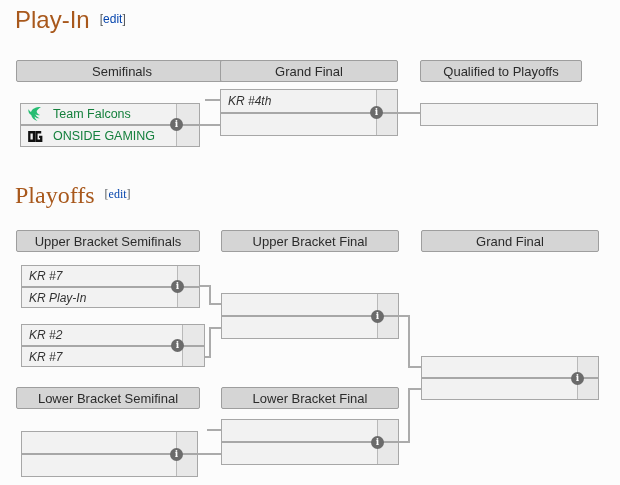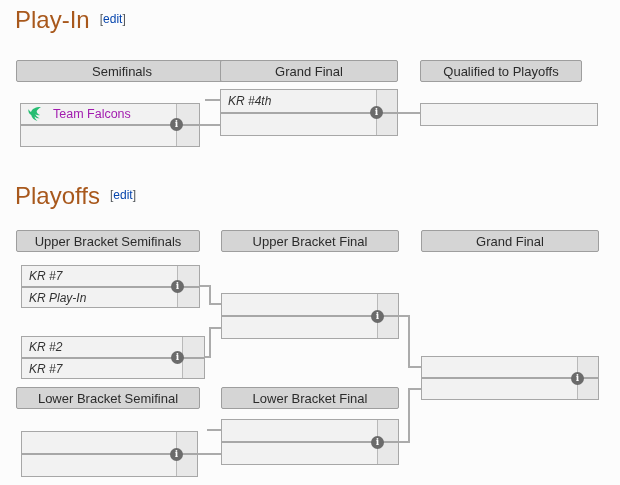--- a/index.html
+++ b/index.html
@@ -10,21 +10,21 @@
   .edit .bracket{color:#54595d;}
   .edit .link{color:#0645ad;cursor:pointer;}
   .hdr{position:absolute;height:22px;background:#d5d5d5;border:1px solid #9e9e9e;border-radius:2px;
        box-sizing:border-box;display:flex;align-items:center;justify-content:center;
        font-size:13px;color:#2b2b2b;white-space:nowrap;}
   .match{position:absolute;background:#f2f2f2;border:1px solid #a7a7a7;box-sizing:border-box;}
   .score{position:absolute;top:0;bottom:0;right:0;background:#e8e8e8;border-left:1px solid #b9b9b9;z-index:1;}
   .mdiv{position:absolute;left:0;right:0;height:2px;background:#a7a7a7;z-index:2;}
   .row{position:absolute;left:0;display:flex;align-items:center;overflow:hidden;z-index:2;}
   .seed{font-style:italic;font-size:12px;color:#333;padding-left:7px;white-space:nowrap;}
-  .team{font-size:12.5px;color:#a21caf;white-space:nowrap;}
+  .team{font-size:12.5px;color:#15803d;white-space:nowrap;}
   .ticon{width:18px;height:16px;margin-left:5px;margin-right:9px;display:flex;align-items:center;justify-content:center;flex:0 0 auto;}
   .og{font-weight:bold;}
   .info{position:absolute;width:13px;height:13px;border-radius:50%;background:#6b6b6b;color:#fff;
         font:bold 9px "DejaVu Serif",serif;line-height:13px;text-align:center;z-index:3;cursor:pointer;}
   .ln{position:absolute;background:#ababab;z-index:0;}
 </style>
 </head>
 <body>
 
 <div class="page">
@@ -51,38 +51,47 @@
     <div class="score" style="width:22px;"></div>
     <div class="row" style="top:0;height:20px;width:156px;">
       <span class="ticon">
         <svg width="16" height="16" viewBox="0 0 16 16">
             <path d="M14 1C8 1 5 3 4 6c-1-.5-2-1.6-2.4-3C.8 5.5 2 8 4.2 9c.6 3 2.8 5 6.3 6-1.8-1.7-2.8-3.2-3-4.6 1.5 1.4 3.3 2 5.2 1.9-2.2-1-3.7-2.3-4.3-4 1.4.9 3 1.2 4.6.8C10.6 8 9.6 6.7 9.7 5 11 3 12.4 2 14 1z" fill="#26bd72"></path>
           </svg>
       </span>
       <span class="team">Team Falcons</span>
     </div>
     <div class="mdiv" style="top:20px;"></div>
+    <div class="row" style="top:22px;height:20px;width:156px;">
+      <span class="ticon og">
+        <svg width="16" height="15" viewBox="0 0 18 16">
+            <path d="M2.6 3.2h5.2v9.6H2.6z" fill="none" stroke="#111" stroke-width="2.6"></path>
+            <path d="M16 3.2h-5.4v9.6H16V8.4h-2.4" fill="none" stroke="#111" stroke-width="2.6"></path>
+          </svg>
+      </span>
+      <span class="team">ONSIDE GAMING</span>
+    </div>
     <div class="info" style="left:149px;top:14px;">i</div>
   </div>
 
   <div class="match" style="left:220px;top:89px;width:178px;height:47px;">
     <div class="score" style="width:20px;"></div>
     <div class="row" style="top:0;height:22px;width:156px;text-align:right;">
       <span class="seed">KR #4th</span>
     </div>
     <div class="mdiv" style="top:22px;"></div>
     <div class="row" style="top:24px;height:21px;width:156px;"></div>
     <div class="info" style="left:149px;top:16px;">i</div>
   </div>
 
   <div class="match" style="left:420px;top:103px;width:178px;height:23px;">
     <div class="row" style="top:0;height:21px;width:176px;"></div>
   </div>
 
-  <div class="heading" style="left:15px;top:182px;">
+  <div class="heading" style="left:15px;top:182px;font-family:Liberation Serif, serif;">
     <span>Playoffs</span><span class="edit"><span class="bracket">[</span><span class="link">edit</span><span class="bracket">]</span></span>
   </div>
 
   <div class="hdr" style="left:221px;top:230px;width:178px;">
     <span>Upper Bracket Final</span>
   </div>
   <div class="hdr" style="left:16px;top:230px;width:184px;">
     <span>Upper Bracket Semifinals</span>
   </div>
   <div class="hdr" style="left:421px;top:230px;width:178px;">
@@ -115,21 +124,21 @@
     <div class="row" style="top:0;height:20px;width:155px;">
       <span class="seed">KR #7</span>
     </div>
     <div class="mdiv" style="top:20px;"></div>
     <div class="row" style="top:22px;height:19px;width:155px;">
       <span class="seed">KR Play-In</span>
     </div>
     <div class="info" style="left:149px;top:14px;">i</div>
   </div>
 
-  <div class="match" style="left:21px;top:336px;width:184px;height:43px;">
+  <div class="match" style="left:21px;top:324px;width:184px;height:43px;">
     <div class="score" style="width:21px;"></div>
     <div class="row" style="top:0;height:20px;width:155px;">
       <span class="seed">KR #2</span>
     </div>
     <div class="mdiv" style="top:20px;"></div>
     <div class="row" style="top:22px;height:19px;width:155px;">
       <span class="seed">KR #7</span>
     </div>
     <div class="info" style="left:149px;top:14px;">i</div>
   </div>

